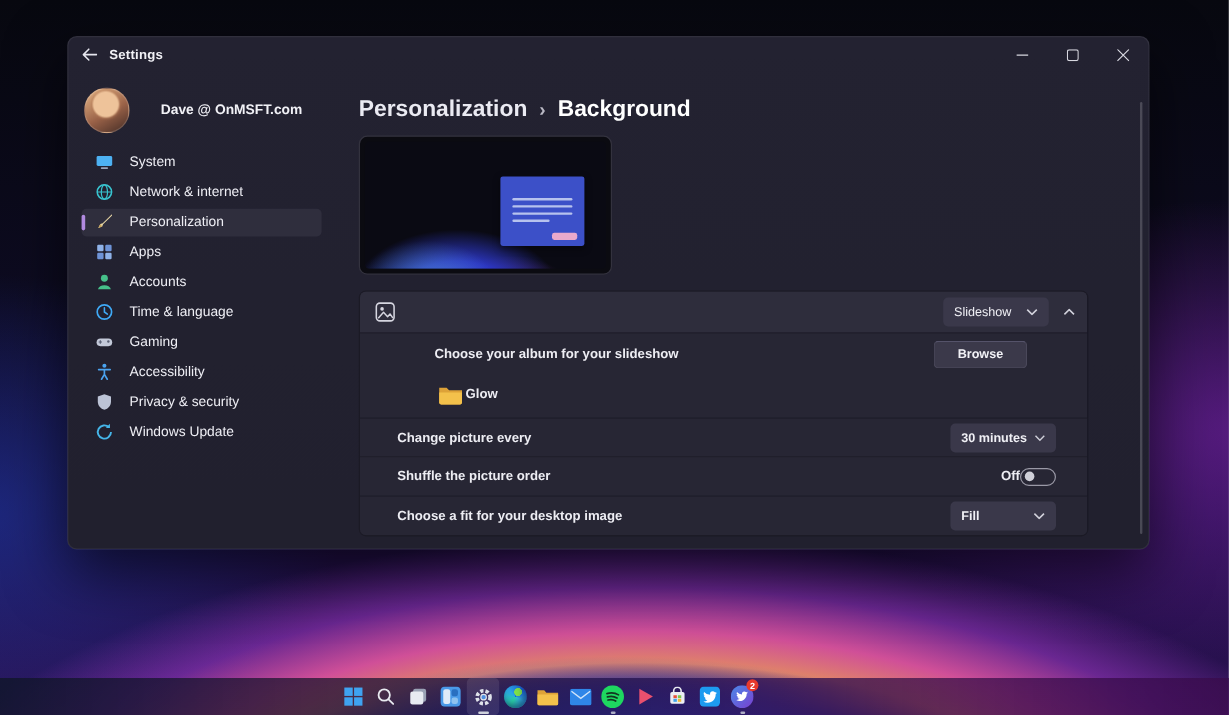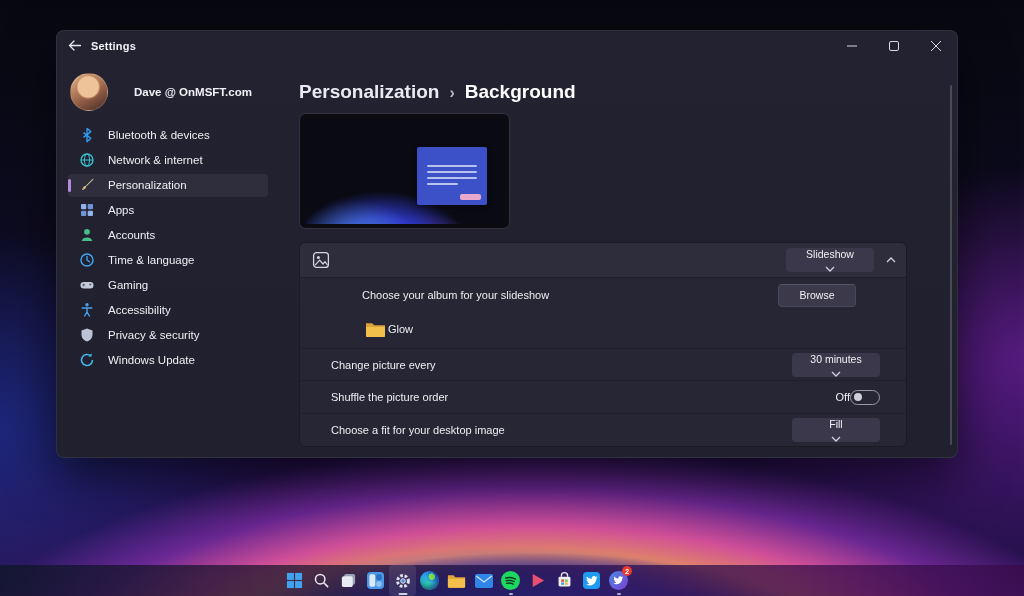--- a/index.html
+++ b/index.html
@@ -63,29 +63,29 @@
       #0a0a13;}
   .preview-card{position:absolute;right:9%;top:27%;width:35%;height:55%;background:#3c50c8;border-radius:2px;
     box-shadow:0 2px 6px rgba(0,0,0,0.4);padding:9% 5% 0 5%;box-sizing:border-box;}
   .pc-line{height:2px;background:#cdd6f5;border-radius:1px;margin-bottom:4px;opacity:.85;}
   .pc-line.short{width:62%;}
   .pc-btn{position:absolute;right:8%;bottom:9%;width:30%;height:10%;background:#e9a9cc;border-radius:2px;}
   
   .card{margin-top:13px;width:606px;border-radius:6px;overflow:hidden;border:1px solid #1b1a25;}
   .row{display:flex;align-items:center;box-sizing:border-box;background:#29283522;}
   .row.header{height:34px;background:#2e2d3c;padding:0 10px 0 12px;}
-  .row.child{background:#272634;border-top:1px solid #201f2b;padding:0 26px 0 31px;}
+  .row.child{background:#272634;border-top:1px solid #201f2b;padding:0 26px 0 31px;font-weight:bold;}
   .row-texts{display:flex;flex-direction:column;justify-content:center;gap:1px;}
   .row-title{font-size:11px;color:#f2f2f7;}
   .row-sub{font-size:9.5px;color:#a3a1b0;}
   .row-label{font-size:11px;color:#ededf3;}
   .grow{flex:1;}
   .hdr-icon{margin-right:13px;display:flex;}
   .dropdown{width:88px;height:24px;background:#3a384a;border:1px solid #4644566;border-radius:4px;
-    display:flex;align-items:center;box-sizing:border-box;padding:0 9px;gap:6px;flex-direction:column;}
+    display:flex;align-items:center;box-sizing:border-box;padding:0 9px;gap:6px;}
   .dropdown .dd-label{flex:1;font-size:10.5px;color:#f0f0f5;white-space:nowrap;}
   .btn{min-width:78px;height:23px;background:#3b394a;border:1px solid #4a485a;border-top-color:#55536a;
     border-radius:4px;display:flex;align-items:center;justify-content:center;font-size:10.5px;color:#f2f2f7;box-sizing:border-box;}
   .expander-chevron{margin-left:12px;display:flex;}
   .album-row{flex-direction:column;align-items:stretch;padding:0;}
   .album-top{display:flex;align-items:center;height:34px;padding:0 24px 0 31px;}
   .album-folder{display:flex;align-items:center;gap:2px;height:34px;padding:0 24px 2px 34px;}
   .folder-name{font-size:11px;color:#ededf3;}
   .toggle-group{display:flex;align-items:center;gap:0;margin-left:20px;}
   .toggle-label{font-size:11px;color:#ededf3;}
@@ -140,23 +140,24 @@
 
   <div class="win-body">
     <div class="sidebar">
       <div class="user">
         <div class="avatar"></div>
         <div class="user-name">Dave @ OnMSFT.com</div>
       </div>
       <div class="nav">
         <div class="nav-item">
           <svg class="nico" viewBox="0 0 16 16">
-              <path d="M8 1.2v13.6l3.8-3.4L4.5 5.6m0 4.8l7.3-5.8L8 1.2" fill="none" stroke="#2f9bf0" stroke-width="1.4" stroke-linejoin="round"></path>
-            </svg>
-          <span>Bluetooth &amp; devices</span>
+              <rect x="1.5" y="3" width="13" height="8.3" rx="1.2" fill="#4db1f2"></rect>
+              <rect x="5" y="12.3" width="6" height="1.6" rx="0.6" fill="#9aa3b8"></rect>
+            </svg>
+          <span>System</span>
         </div>
         <div class="nav-item">
           <svg class="nico" viewBox="0 0 16 16">
               <circle cx="8" cy="8" r="6" fill="none" stroke="#38c3cf" stroke-width="1.3"></circle>
               <ellipse cx="8" cy="8" rx="2.6" ry="6" fill="none" stroke="#38c3cf" stroke-width="1"></ellipse>
               <line x1="2" y1="8" x2="14" y2="8" stroke="#38c3cf" stroke-width="1"></line>
             </svg>
           <span>Network &amp; internet</span>
         </div>
         <div class="nav-item selected">

